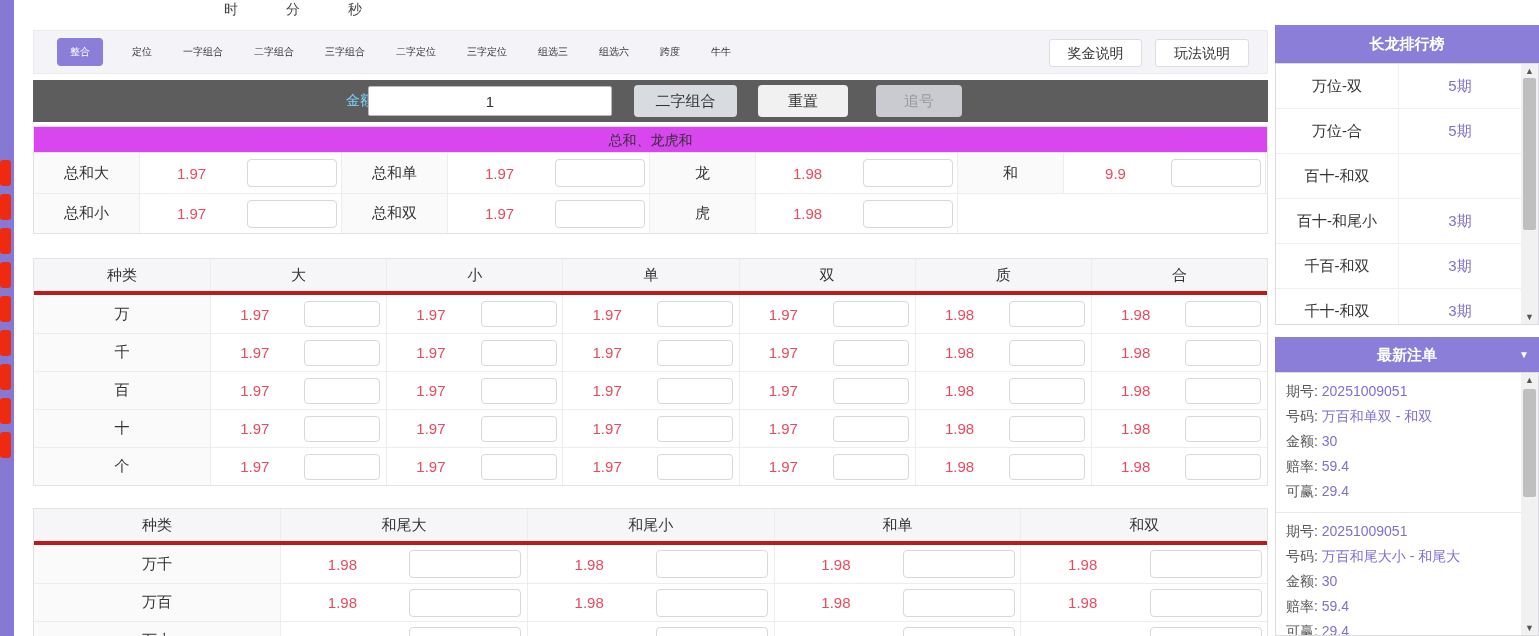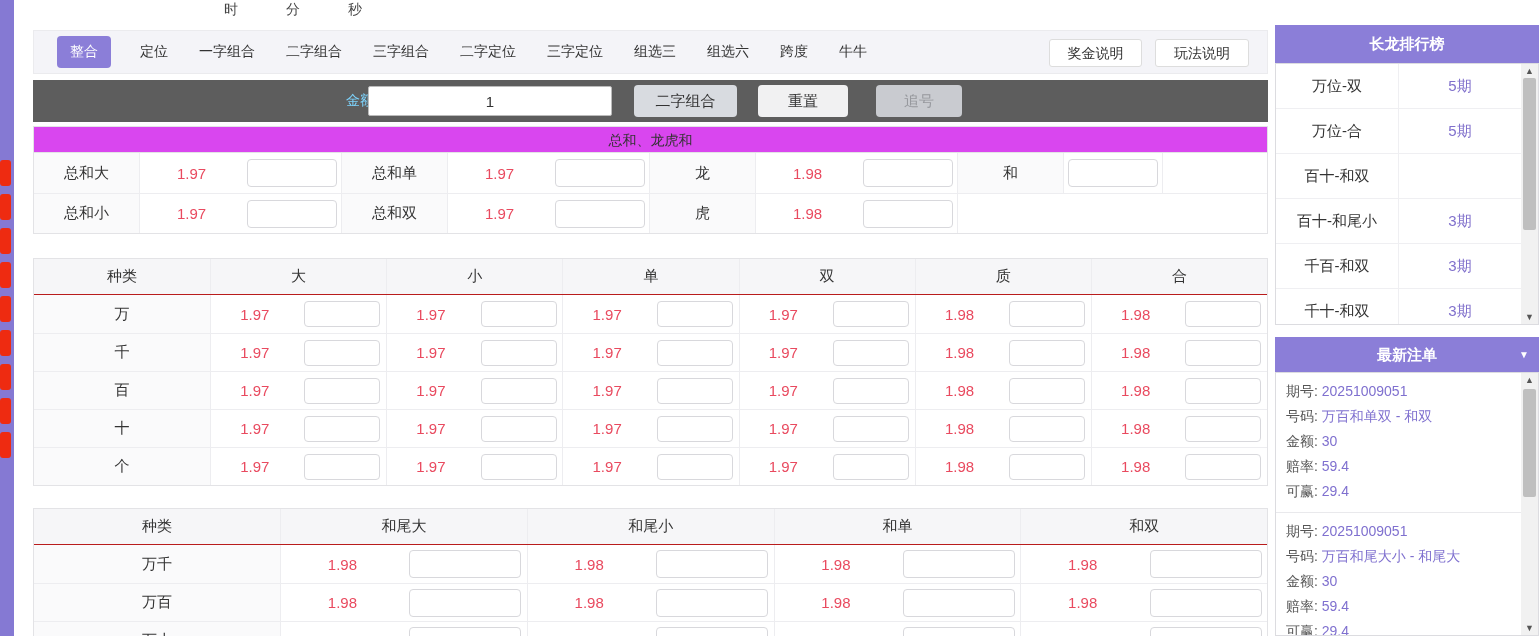--- a/index.html
+++ b/index.html
@@ -12,21 +12,21 @@
   .red-block { position:absolute; left:0; width:11px; height:26px; background:#ee2b11; border-radius:3px; }
 
   
   .t-label { position:absolute; top:1px; font-size:14px; color:#444; }
 
   .main { position:absolute; left:33px; top:0; width:1235px; height:636px; }
 
   
   .tab-bar { position:absolute; top:30px; left:0; width:1235px; height:44px; background:#f4f4f8;
     border:1px solid #ebebee; display:flex; align-items:center; padding-left:23px; }
-  .tab { font-size:14px; color:#333; margin-right:31px; cursor:pointer; white-space:nowrap; }
+  .tab { font-size:10px; color:#333; margin-right:31px; cursor:pointer; white-space:nowrap; }
   .tab.active { background:#8b7ed8; color:#fff; border-radius:4px; padding:7px 13px; margin-right:29px; }
   .help-btn { position:absolute; top:8px; height:28px; background:#fff; border:1px solid #ddd;
     border-radius:3px; font-size:14px; color:#333; text-align:center; line-height:26px; cursor:pointer; }
   .help-prize { right:125px; width:93px; }
   .help-rules { right:18px; width:94px; }
 
   
   .bet-bar { position:absolute; top:80px; left:0; width:1235px; height:42px; background:#5d5d5d; }
   .amount-label { position:absolute; left:292px; top:12px; color:#7dd3fc; font-size:14px;margin-left:21px; }
   .amount-input { position:absolute; left:335px; top:6px; width:244px; height:30px; border:1px solid #bbb;
@@ -46,21 +46,21 @@
   .sum-row .label { width:106px; background:#fafafb; border-right:1px solid #ededf0; font-size:15px; }
   .sum-row .odds { width:103px; color:#e94a5f; font-size:15px; }
   .sum-row .input-cell { width:99px; border-right:1px solid #ededf0; }
   .sum-row .filler { flex:1; border-right:none; }
   .sum-row input { width:90px; height:28px; border:1px solid #d8d8dc; border-radius:4px; font-size:14px; padding:0 6px; }
 
   
   .grid-table { position:absolute; left:0; width:1235px; border:1px solid #e3e3e6; background:#fff; }
   .pos-table { top:258px; }
   .tail-table { top:508px; }
-  .g-header { display:flex; height:36px; background:#f6f6f8; border-bottom:1px solid #b91c1c; }
+  .g-header { display:flex; height:36px; background:#f6f6f8; border-bottom:4px solid #b91c1c; }
   .g-header .hcell { display:flex; align-items:center; justify-content:center; font-size:15px; color:#333; }
   .g-row { display:flex; height:38px; }
   .g-row + .g-row { border-top:1px solid #ededf0; }
   .g-label { display:flex; align-items:center; justify-content:center; background:#fafafb; font-size:15px; }
   .pos-table .g-label, .pos-table .hcell.first { width:176px; }
   .tail-table .g-label, .tail-table .hcell.first { width:246px; }
   .hcell.rest, .g-group { flex:1; }
   .hcell.rest, .g-group { border-left:1px solid #ededf0; }
   .g-group { display:flex; }
   .g-odds { flex:1; display:flex; align-items:center; justify-content:center; color:#e94a5f; font-size:15px; }
@@ -163,20 +163,21 @@
           <div class="cell odds">1.97</div>
           <div class="cell input-cell">
             <input style="">
           </div>
           <div class="cell label">龙</div>
           <div class="cell odds">1.98</div>
           <div class="cell input-cell">
             <input style="">
           </div>
           <div class="cell label">和</div>
+          <div class="cell odds">9.9</div>
           <div class="cell input-cell">
             <input style="">
           </div>
         </div>
         <div class="sum-row">
           <div class="cell label">总和小</div>
           <div class="cell odds">1.97</div>
           <div class="cell input-cell">
             <input style="">
           </div>

